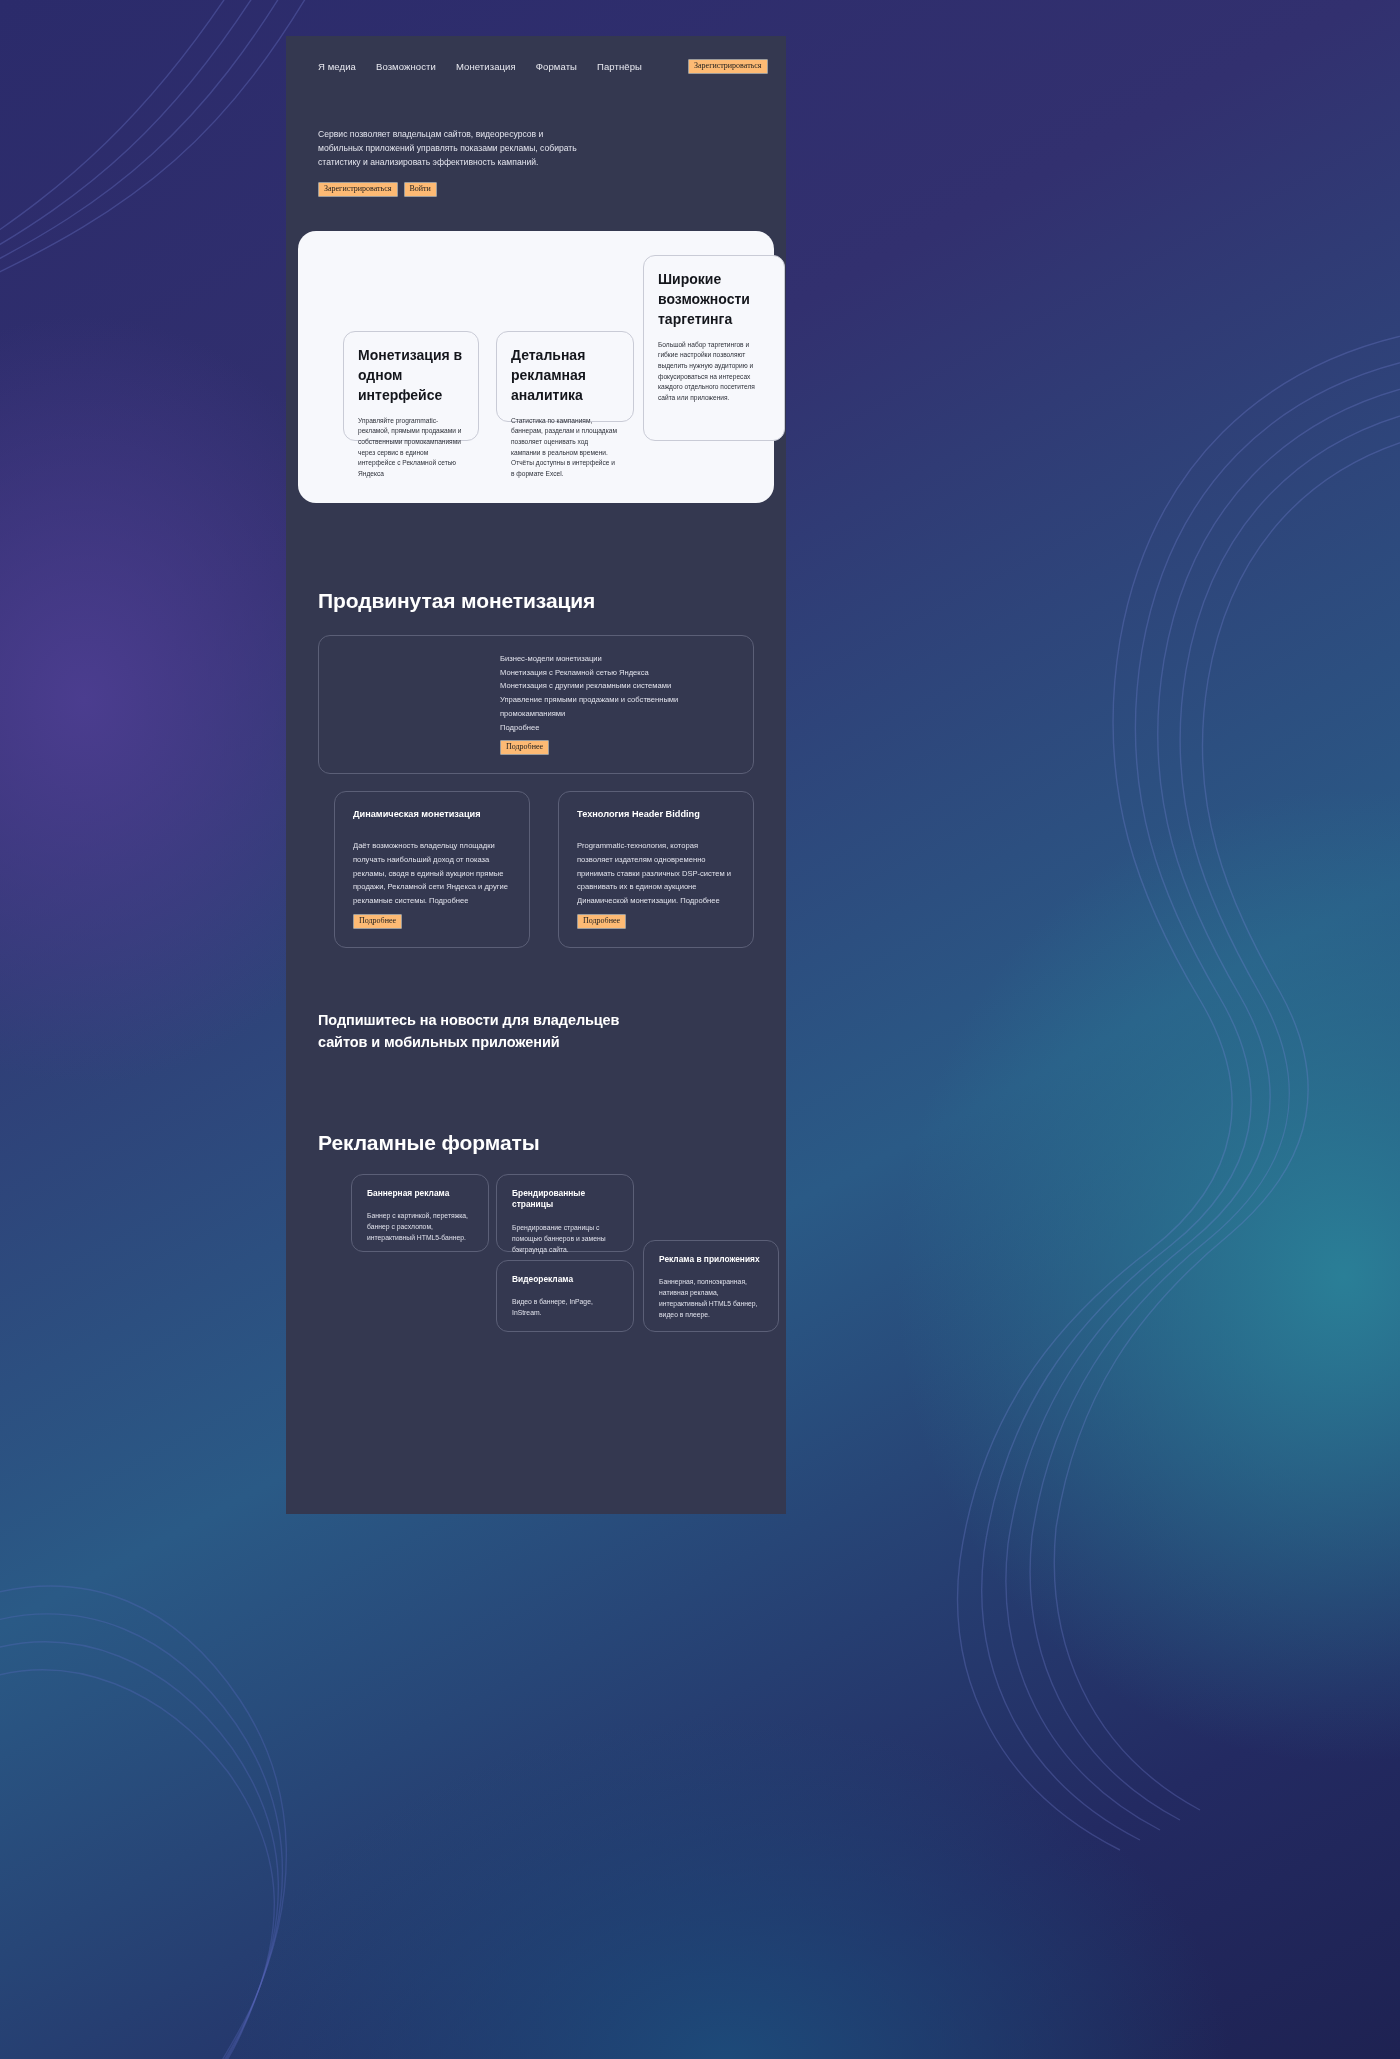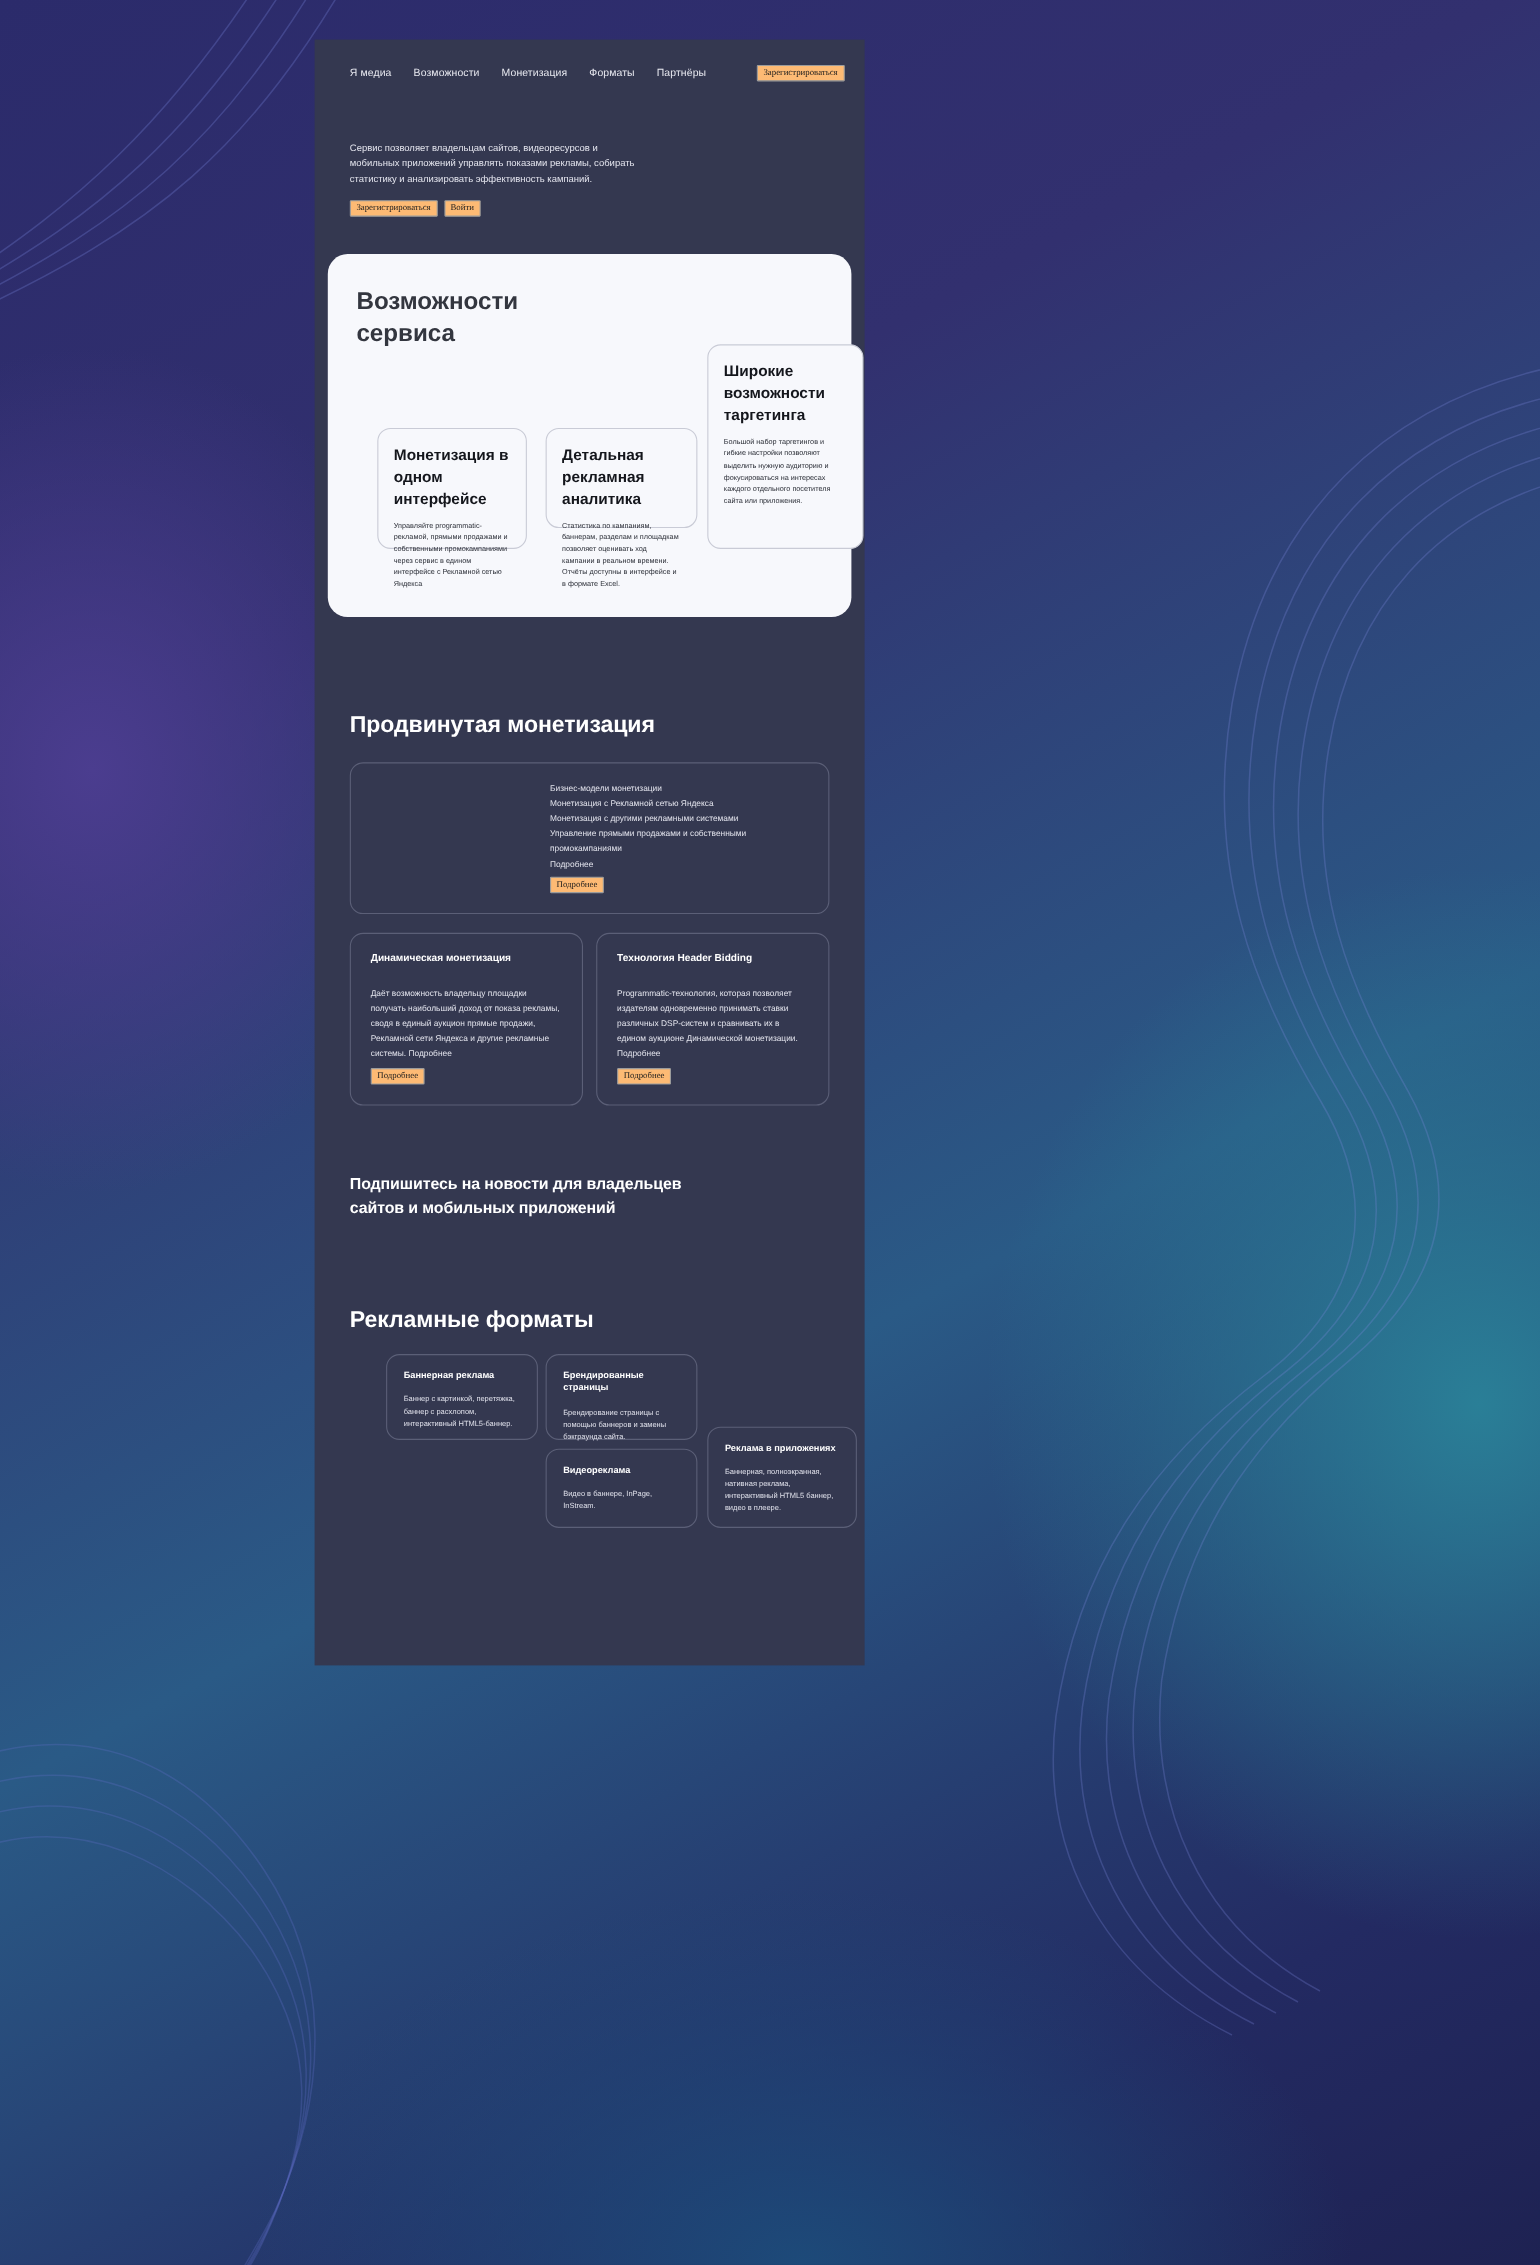--- a/index.html
+++ b/index.html
@@ -155,21 +155,21 @@
 
   
   #adv-section { margin-top: 86px; }
   #adv-section h2 { margin-bottom: 22px; }
   #adv-list { min-height: 118px; }
   #adv-list .list-inner { margin-left: 163px; }
   #adv-list .row { white-space: pre-wrap; }
   #adv-list .btn { margin-top: 4px; display: inline-block; }
 
   .two-col { display: flex; gap: 12px; margin-top: 17px; }
-  .two-col .dark-card { flex: 1; min-height: 140px; }
+  .two-col .dark-card { flex: 1; min-height: 140px; margin-left: 16px; }
   .two-col .dark-card p { margin-top: 18px; }
   .two-col .btn { margin-top: 6px; display: inline-block; }
 
   
   #formats-section { margin-top: 67px; }
   #formats-section h2 { margin-bottom: 19px; }
   .fmt-grid { position: relative; height: 190px; }
   .fmt-card {
     position: absolute;
     border: 1px solid #5b5f77;
@@ -244,21 +244,20 @@
 
   <div class="hero">
     <p>Сервис позволяет владельцам сайтов, видеоресурсов и мобильных приложений управлять показами рекламы, собирать статистику и анализировать эффективность кампаний.</p>
     <div class="hero-actions">
       <button class="btn">Зарегистрироваться</button>
       <button class="btn">Войти</button>
     </div>
   </div>
 
   <div class="panel-light">
-    <h2>Возможности сервиса</h2>
     <div class="cap-grid">
 
       <div class="cap-card" id="cap-card-0">
         <h3>Монетизация в одном интерфейсе</h3>
         <p>Управляйте programmatic-рекламой, прямыми продажами и собственными промокампаниями через сервис в едином интерфейсе с Рекламной сетью Яндекса</p>
       </div>
 
       <div class="cap-card" id="cap-card-1">
         <h3>Детальная рекламная аналитика</h3>
         <p>Статистика по кампаниям, баннерам, разделам и площадкам позволяет оценивать ход кампании в реальном времени. Отчёты доступны в интерфейсе и в формате Excel.</p>

